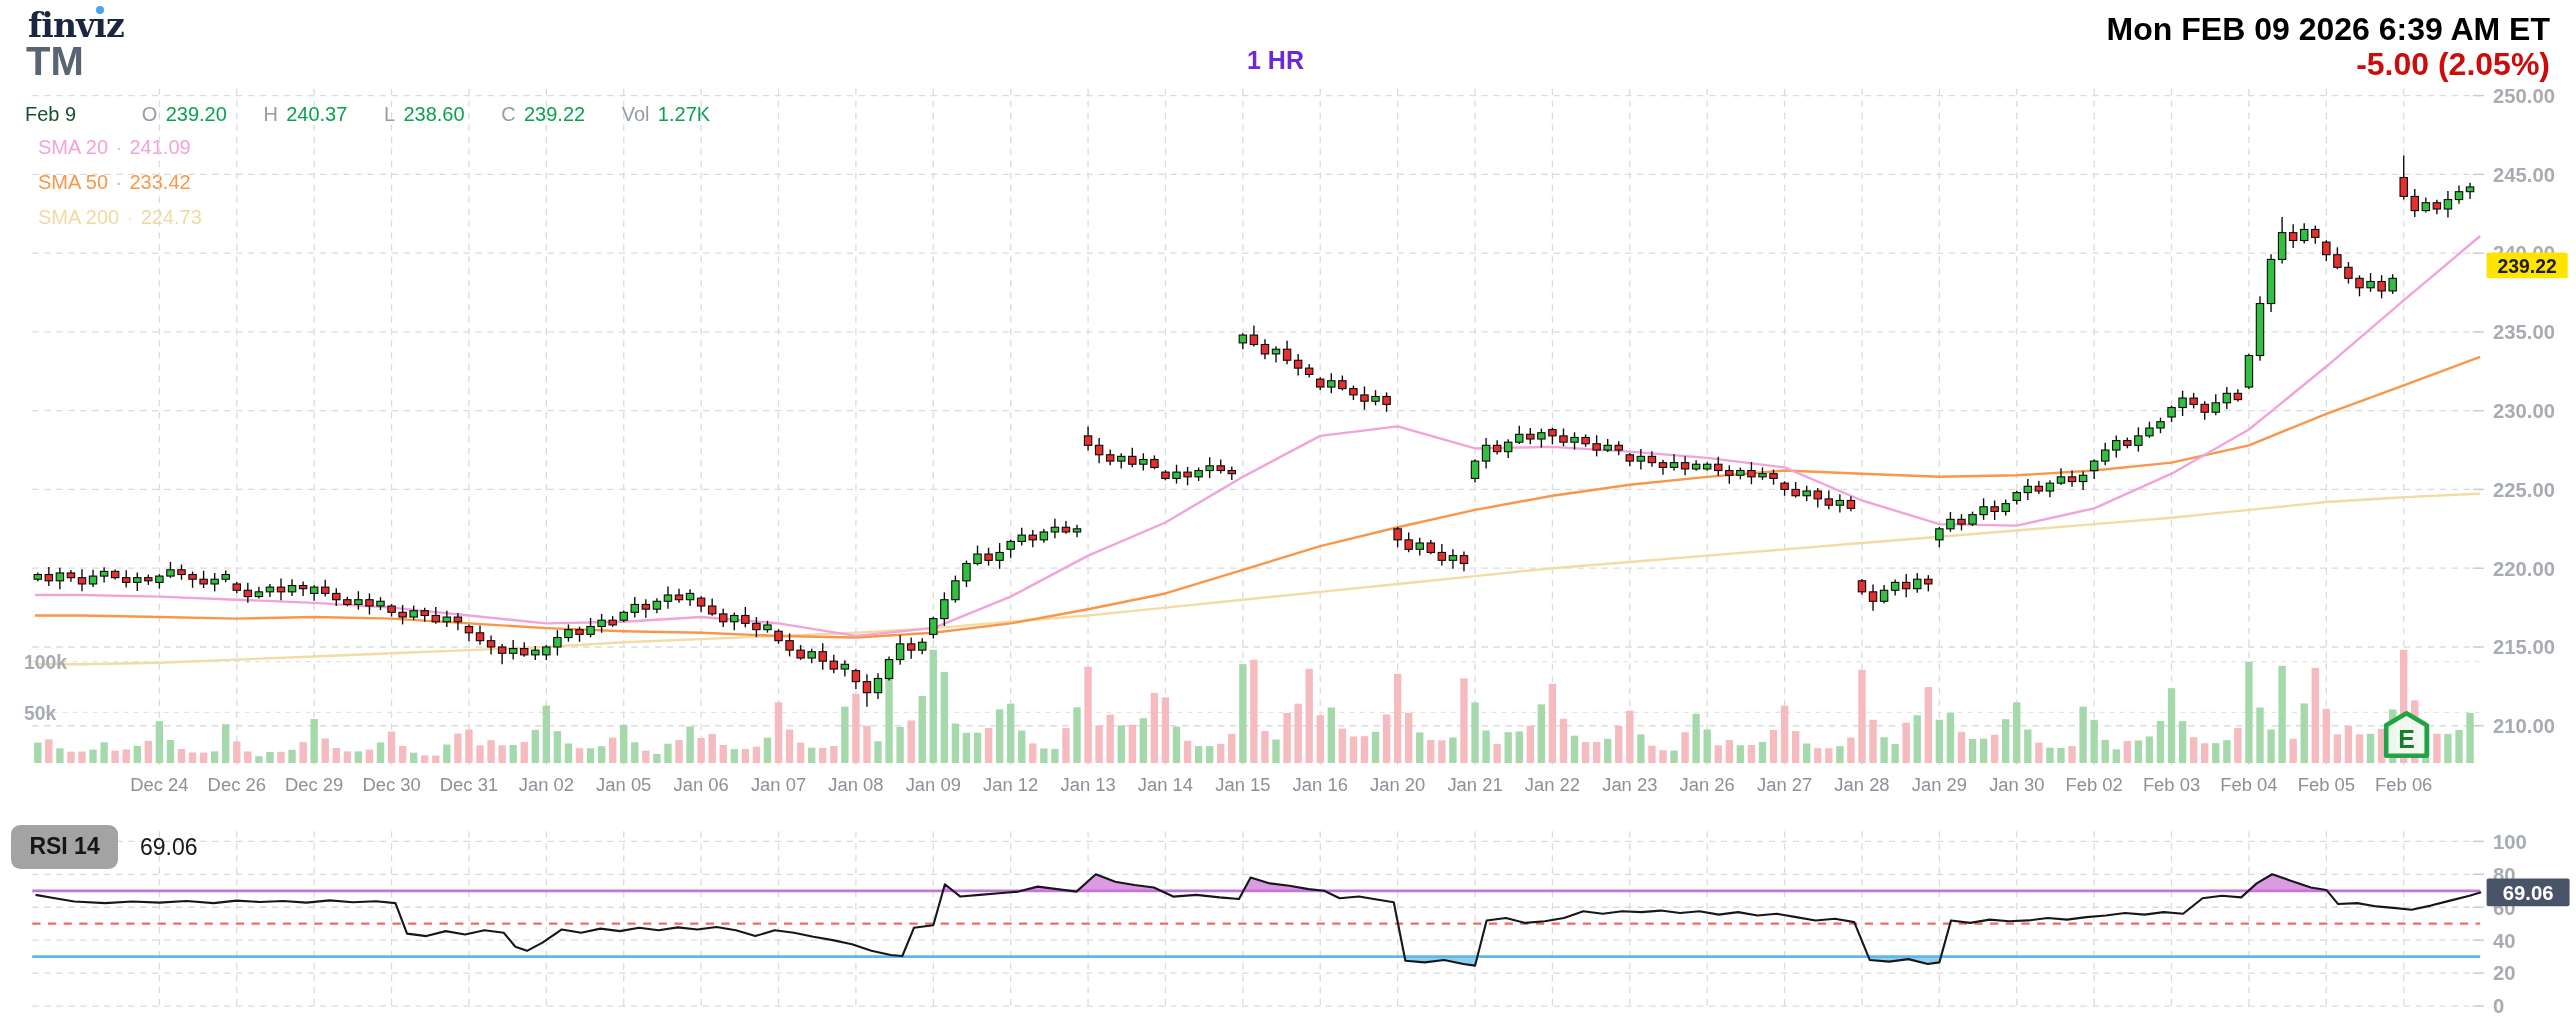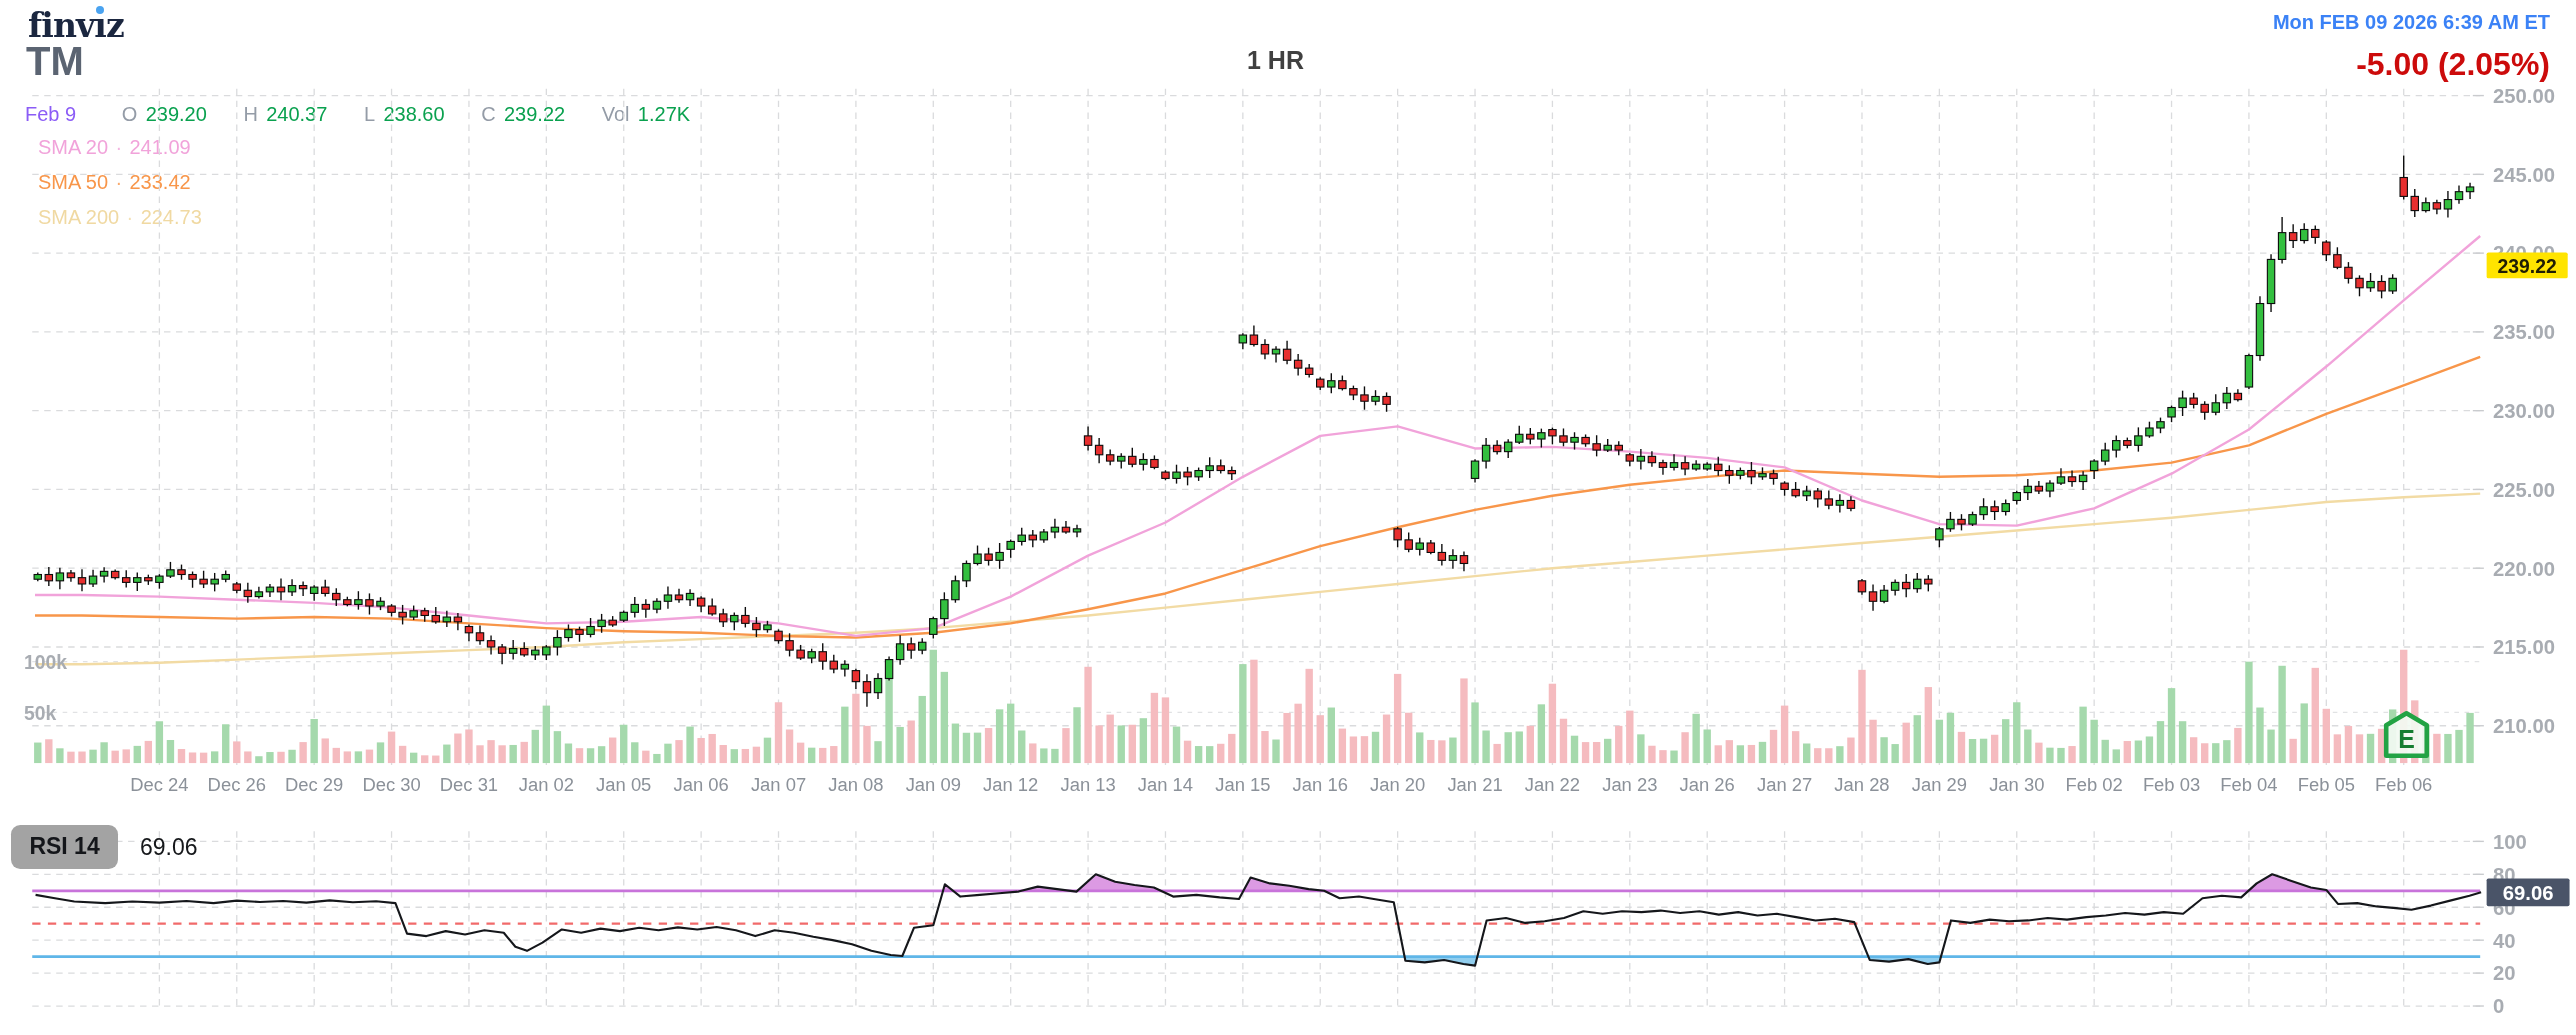--- a/index.html
+++ b/index.html
@@ -8,26 +8,26 @@
   .logo{position:absolute;left:28px;top:5.5px;font-family:"DejaVu Serif",serif;
         font-weight:bold;font-size:33px;color:#1b2740;letter-spacing:-0.9px;}
   .logo .li{position:relative;}
   .logo .li::before{content:"";position:absolute;left:1.8px;top:0px;width:8.3px;height:8.3px;
         border-radius:50%;background:#4aa3f0;}
   .ticker{position:absolute;left:26px;top:39px;font-size:40px;font-weight:bold;color:#5b6472;}
   .ohlc{position:absolute;left:25px;top:103px;font-size:20px;white-space:nowrap;}
   .ohlc span{display:inline-block;}
   .olabel{color:#949ca7;margin-right:2.8px;}
   .oval{color:#0aa14f;margin-right:31px;}
-  .odate{color:#8b5cf6;margin-right:40px;}
+  .odate{color:#14532d;margin-right:60px;}
   .smarow{position:absolute;left:38px;font-size:20px;white-space:nowrap;text-align:center;}
   .sep{color:inherit;opacity:.8;margin:0 7.4px;}
   .tf{position:absolute;left:1188px;top:46px;width:175px;text-align:center;
-      font-size:25px;font-weight:bold;color:#404040;}
-  .dt{position:absolute;right:26px;top:11px;font-size:20px;font-weight:bold;color:#3b82f6;}
+      font-size:25px;font-weight:bold;color:#6d28d9;}
+  .dt{position:absolute;right:26px;top:11px;font-size:32px;font-weight:bold;color:#000000;}
   .chg{position:absolute;right:26px;top:46px;font-size:32px;font-weight:bold;color:#cc0b0b;}
   .rsipill{position:absolute;left:11px;top:825px;background:#a3a3a3;border-radius:9.2px;
       padding:8.3px 18.4px;font-size:23px;font-weight:bold;color:#14161a;}
   .rsival{position:absolute;left:140px;top:834px;font-size:23px;color:#15171a;}
   svg text{font-family:"Liberation Sans",sans-serif;}
 </style>
 </head>
 <body>
 
 <div class="root">

